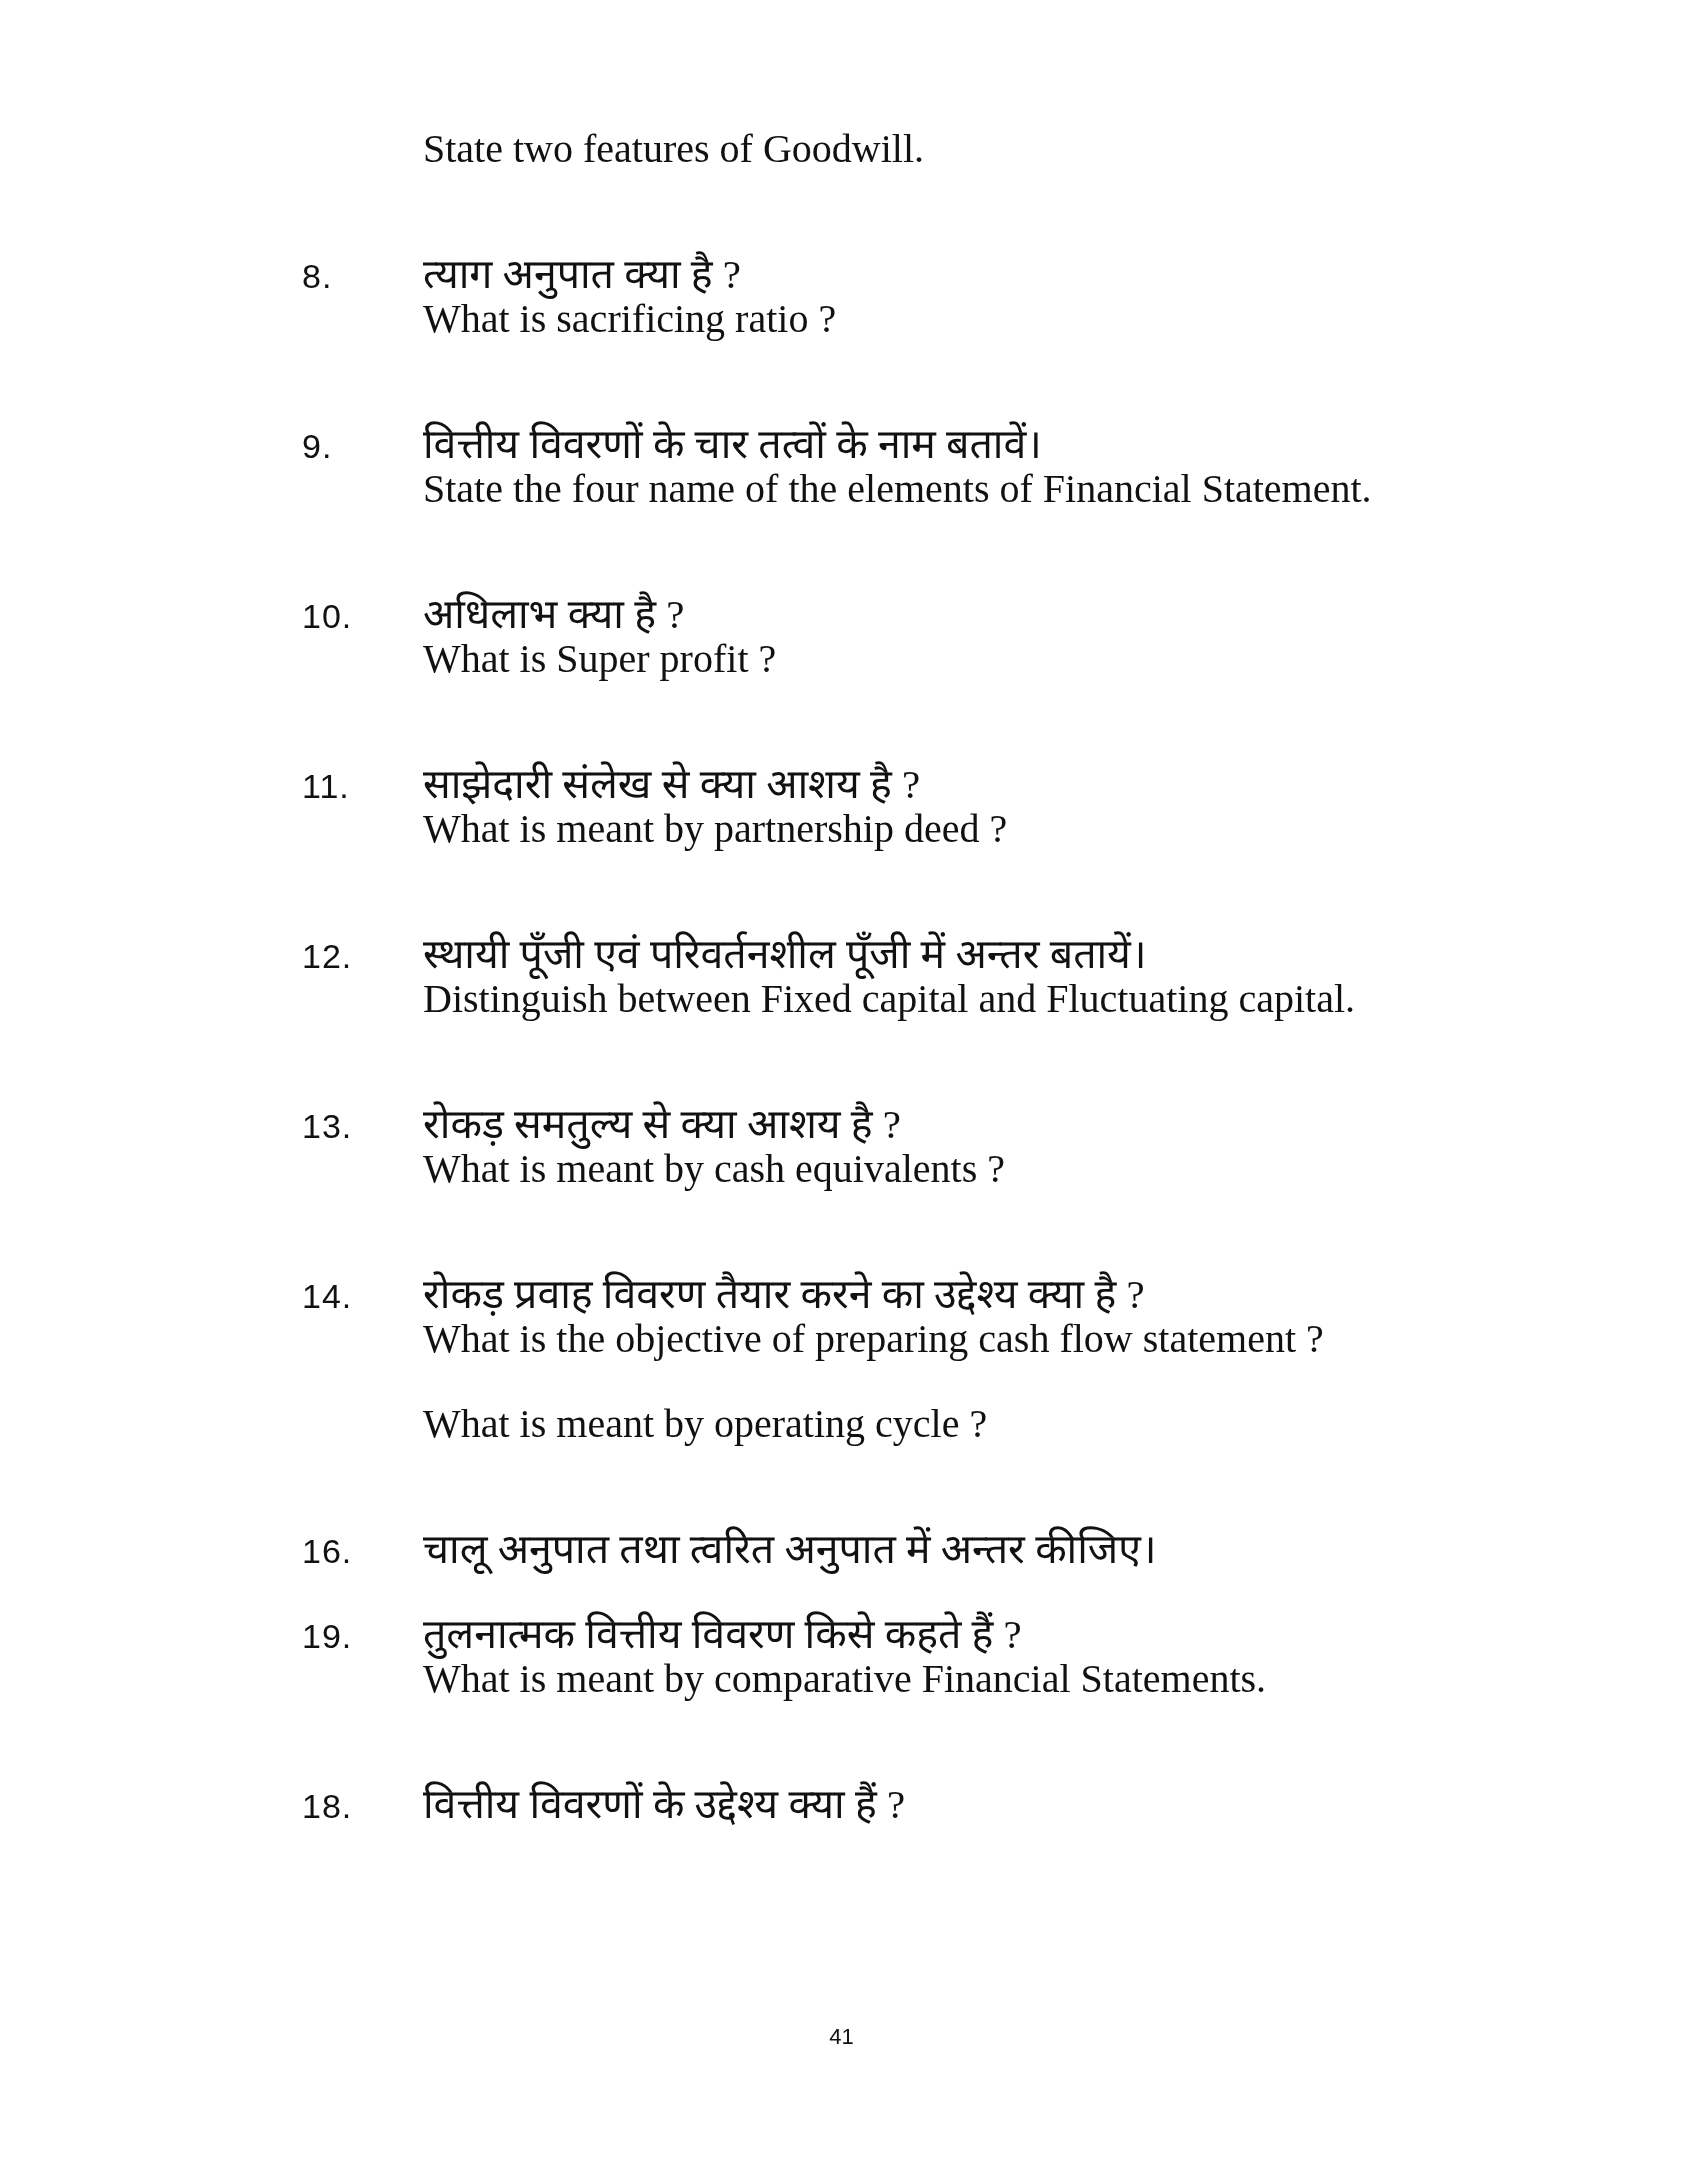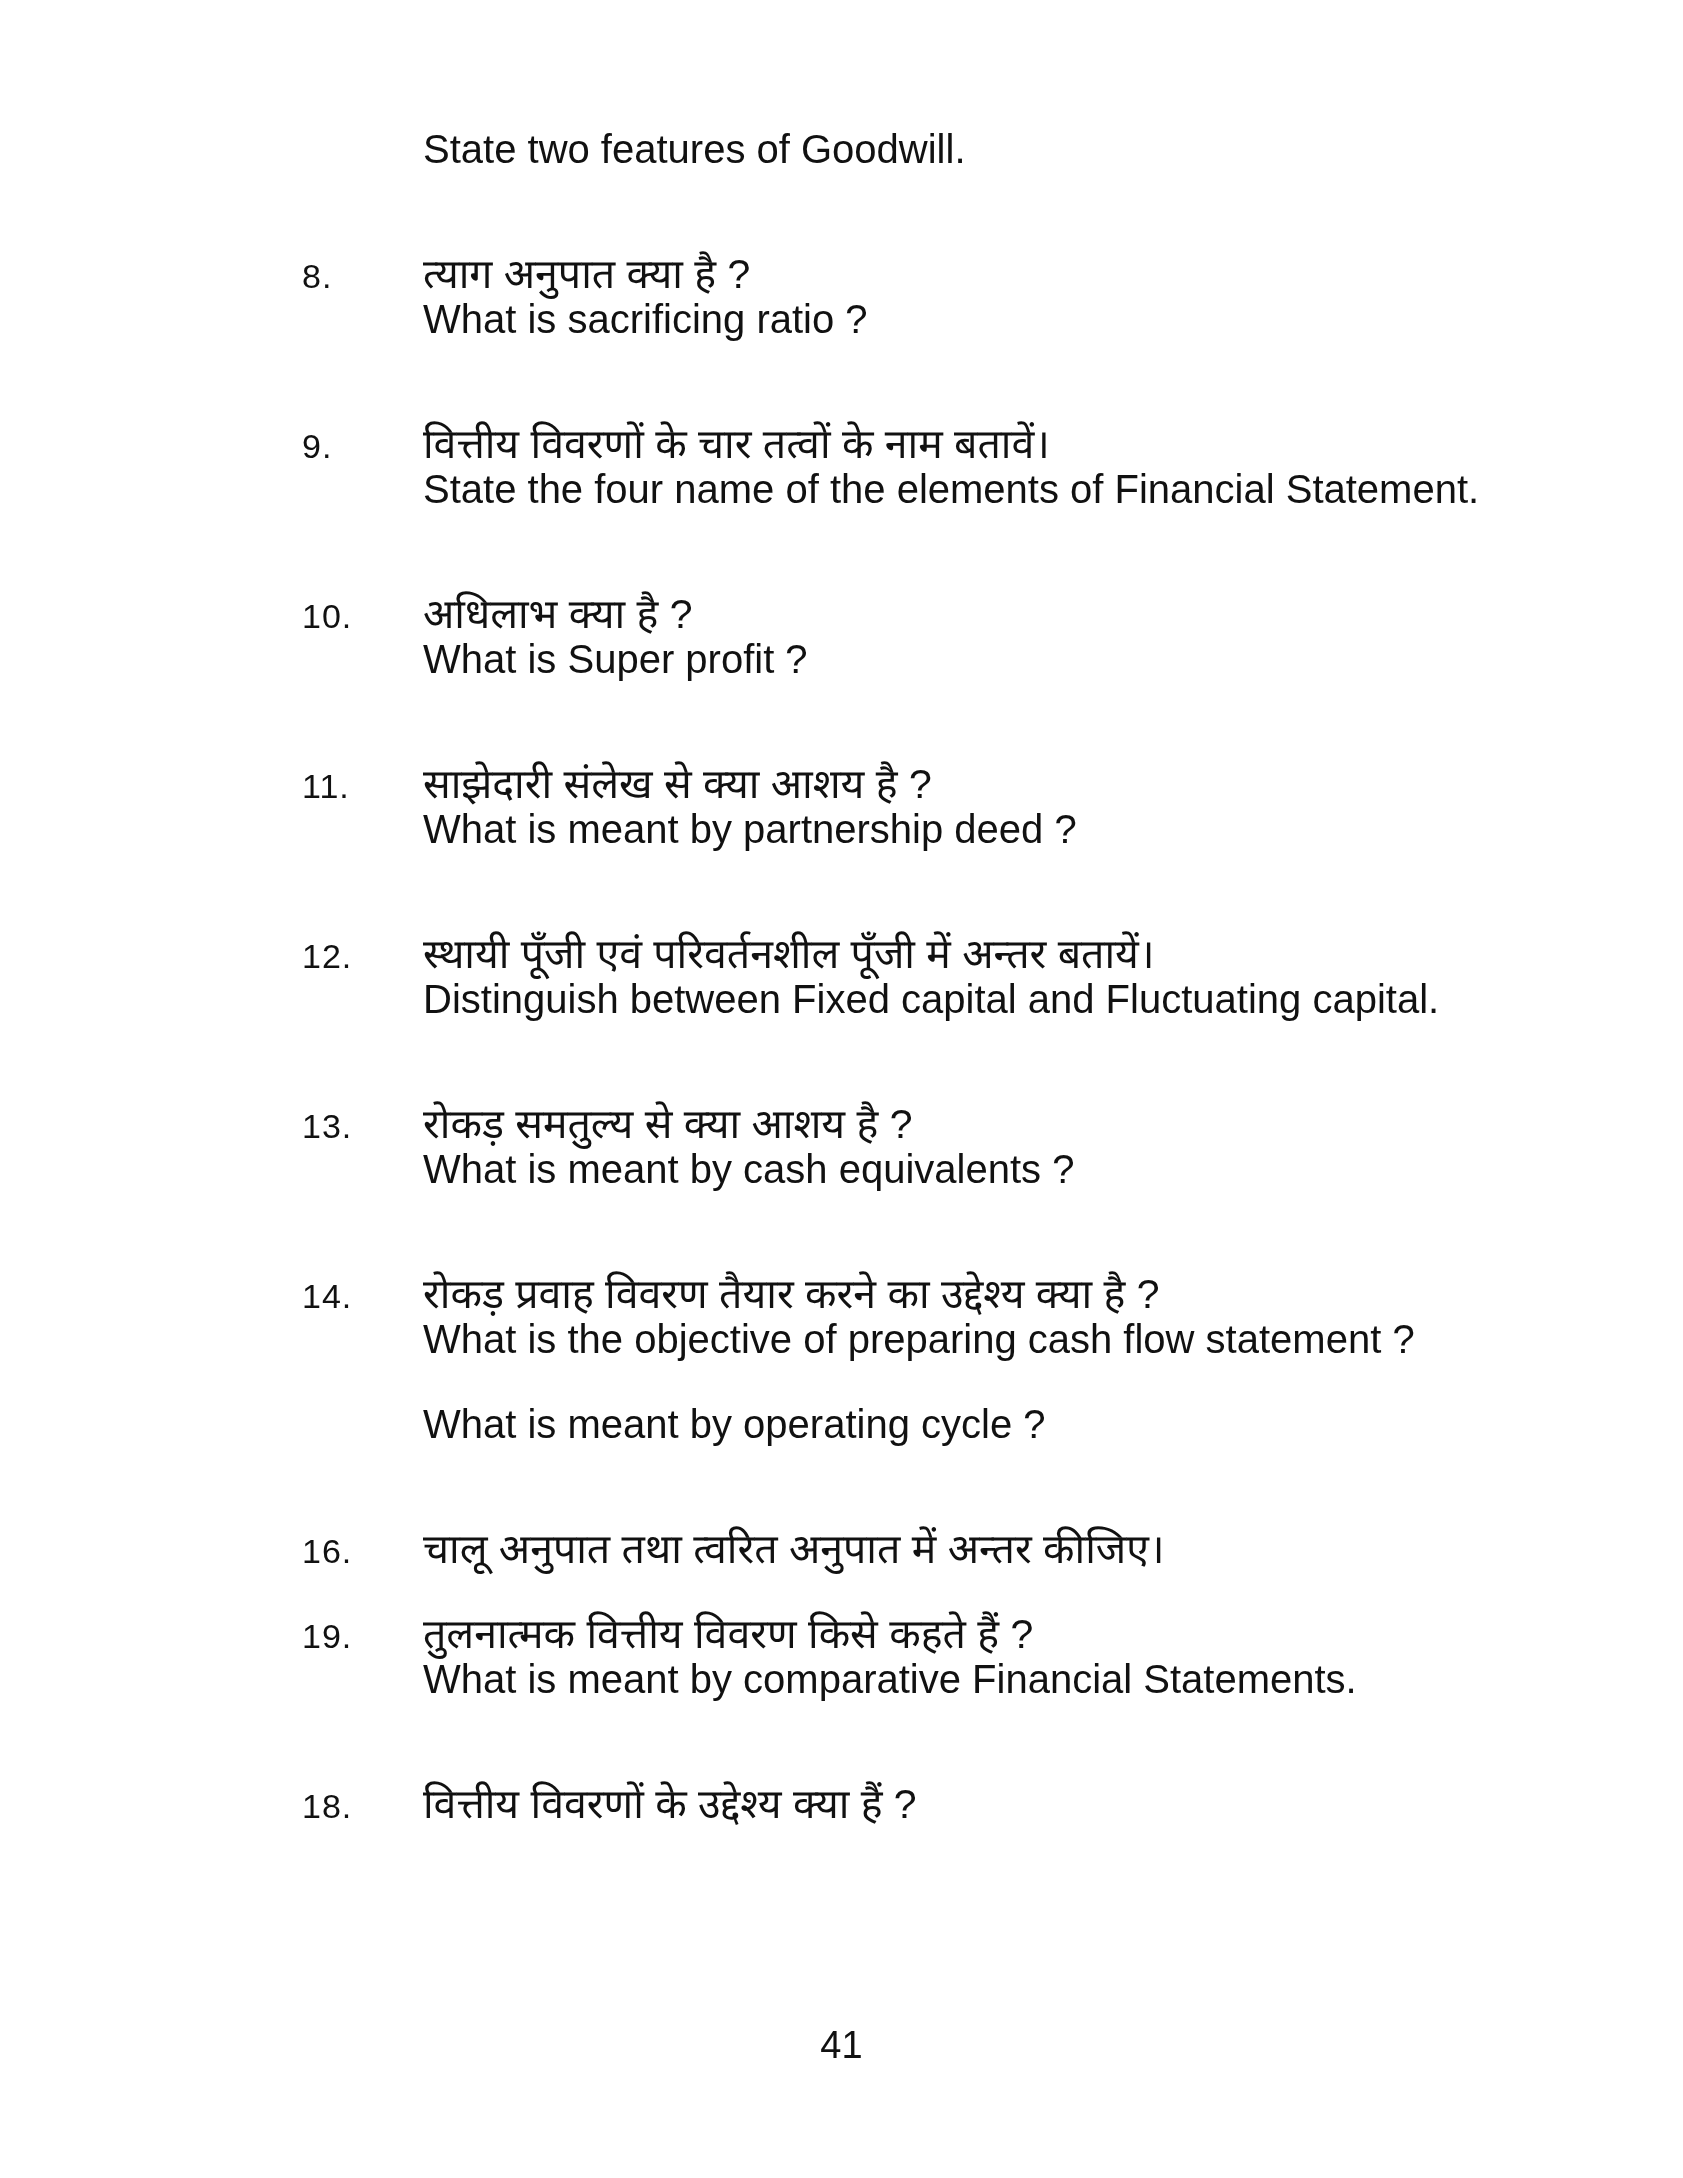--- a/index.html
+++ b/index.html
@@ -33,32 +33,33 @@
     flex: 0 0 121px;
     font-size: 34px;
     line-height: 48px;
     letter-spacing: 1px;
   }
   .txt {
     flex: 1;
     font-size: 40px;
     line-height: 48px;
     white-space: nowrap;
+    font-family: Liberation Serif, serif;
   }
   .txt.hi {
     font-size: 41px;
     margin-top: 40px;
   }
   .page-number {
     position: absolute;
     top: 2024px;
     left: 0;
     width: 100%;
     text-align: center;
-    font-size: 38px;
+    font-size: 22px;
   }
 </style>
 </head>
 <body>
 
 <div class="page">
   <div class="content">
 
     <div class="row">
       <span class="num"></span>

